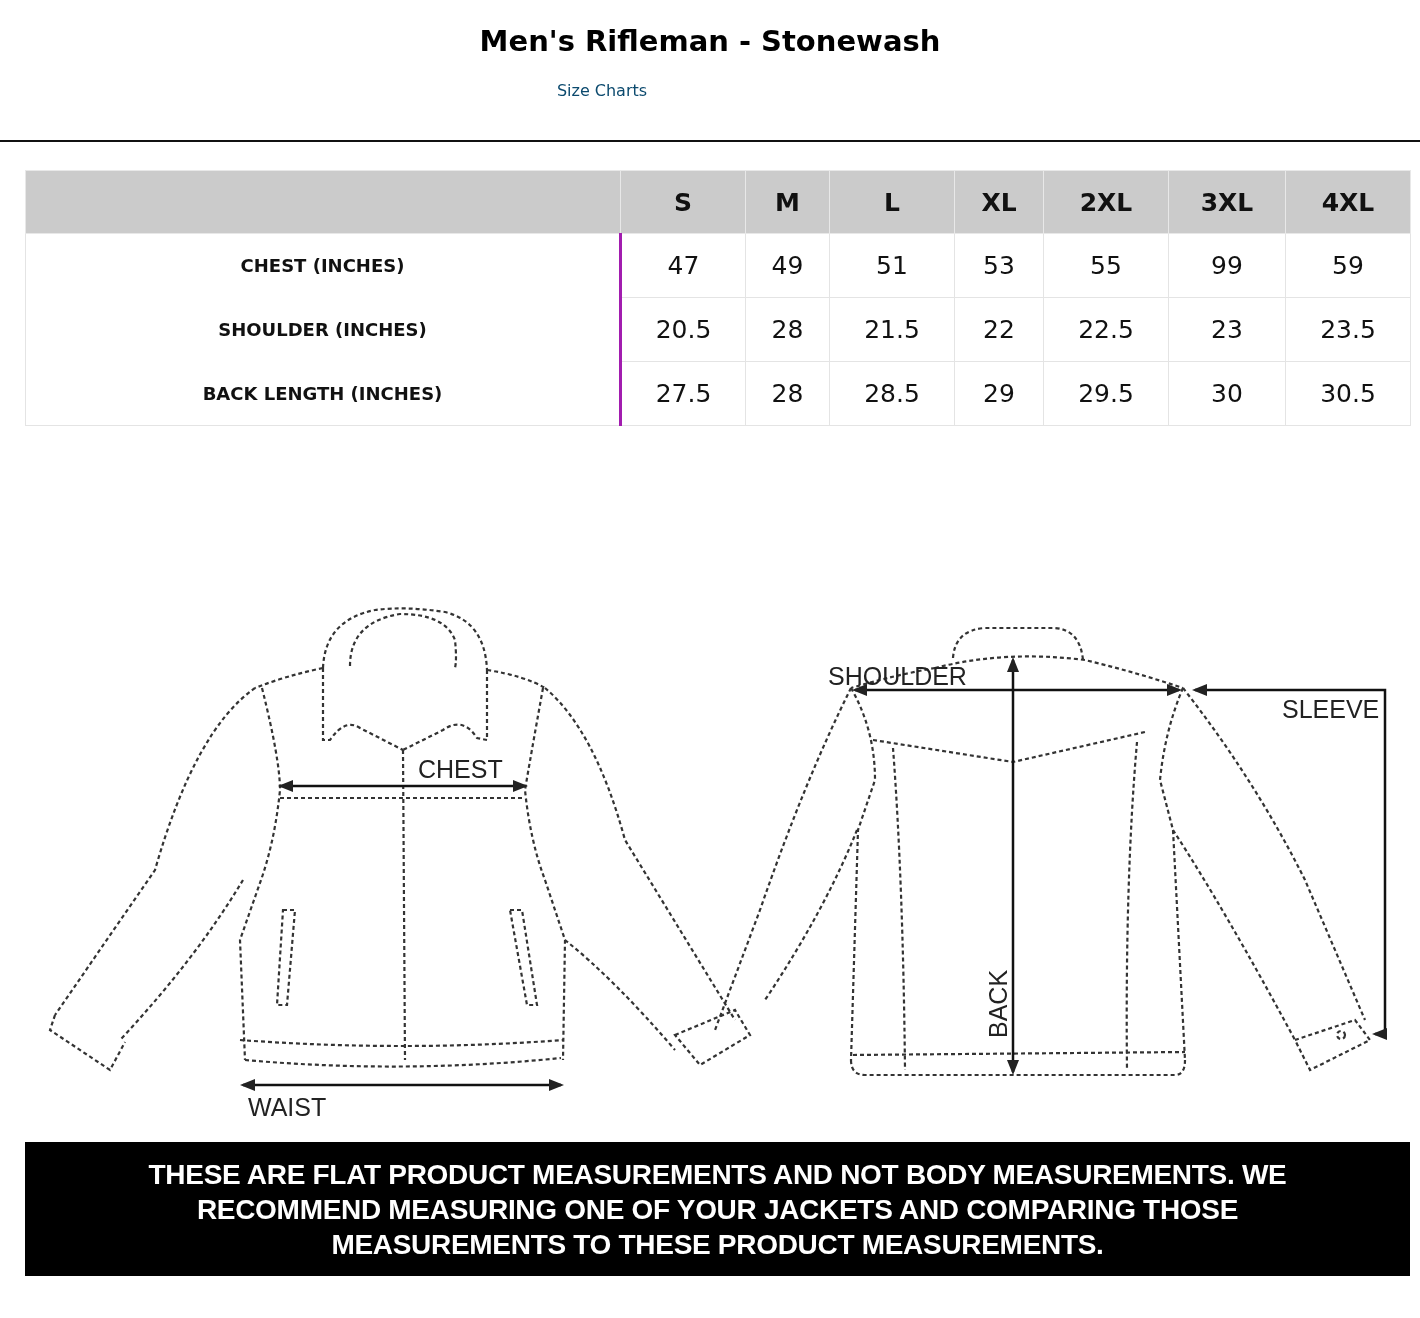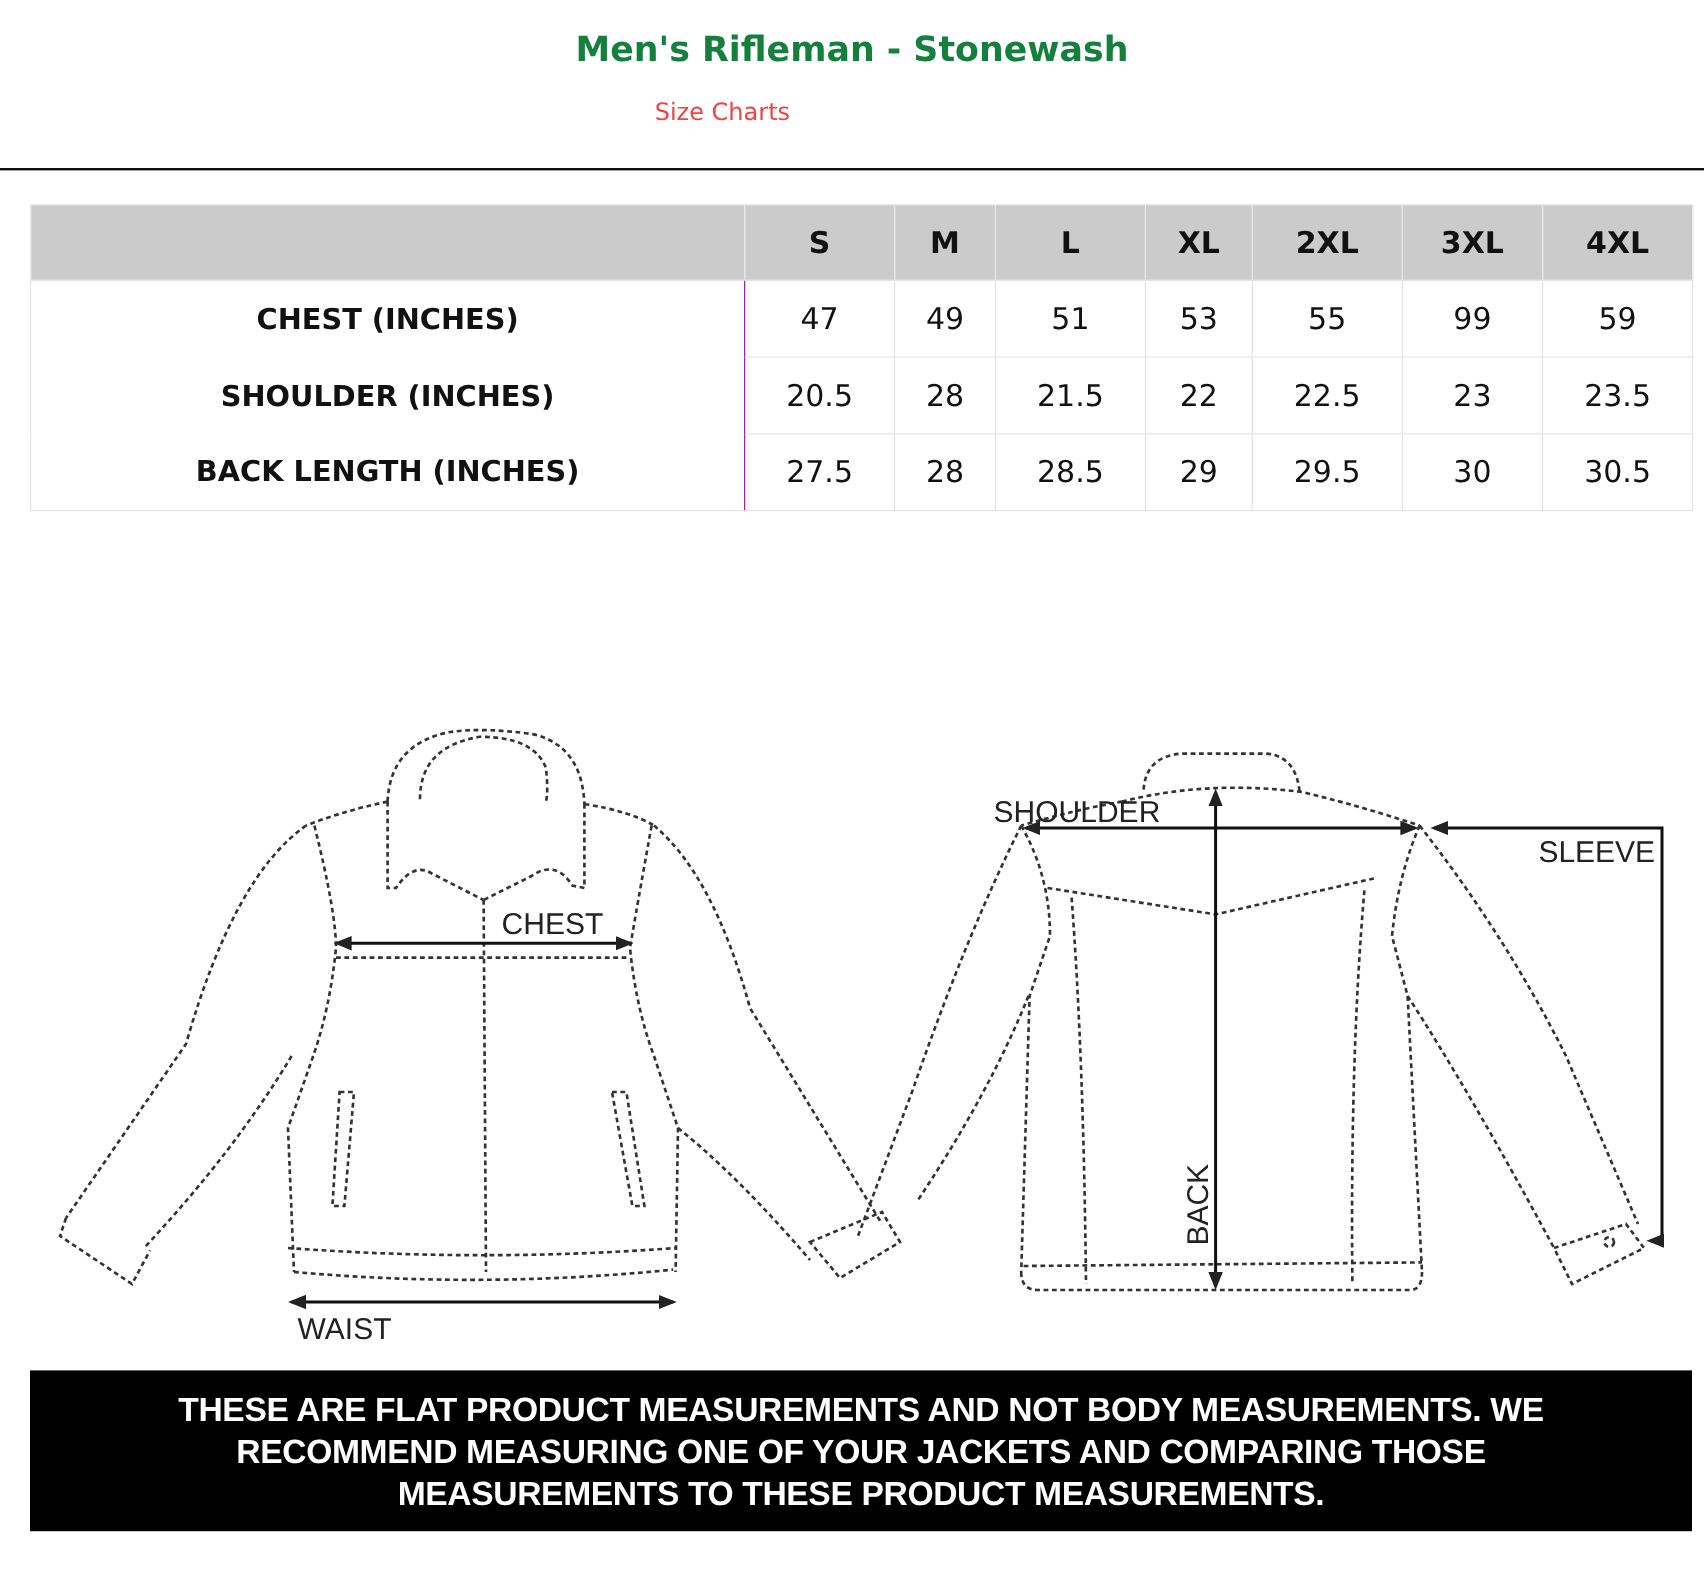--- a/index.html
+++ b/index.html
@@ -1,28 +1,28 @@
 <!DOCTYPE html>
 <html><head>
   <meta charset="utf-8">
   <style>
     * { box-sizing: border-box; margin: 0; padding: 0; }
     html, body { width: 1420px; height: 1318px; background: #ffffff; overflow: hidden; }
     body { position: relative; font-family: "DejaVu Sans", "Liberation Sans", sans-serif; color: #111; }
 
     .page-header { position: absolute; left: 0; top: 0; width: 1420px; height: 142px; text-align: center; }
-    .page-title { position: absolute; left: 0; width: 1420px; top: 24px; font-size: 29px; font-weight: bold; color: #15803d; letter-spacing: 0px; }
-    .page-subtitle { position: absolute; left: 0; width: 1204px; top: 81px; font-size: 20px; color: #ef4444; }
+    .page-title { position: absolute; left: 0; width: 1420px; top: 24px; font-size: 29px; font-weight: bold; color: #000000; letter-spacing: 0px; }
+    .page-subtitle { position: absolute; left: 0; width: 1204px; top: 81px; font-size: 16px; color: #0c4a6e; }
     .header-rule { position: absolute; left: 0; top: 140px; width: 1420px; height: 2px; background: #111; }
 
     .size-table { position: absolute; left: 25px; top: 170px; width: 1385px; border-collapse: collapse; table-layout: fixed; }
     .size-table th, .size-table td { border: 1px solid #e4e4e4; text-align: center; vertical-align: middle; }
     .size-table thead th { background: #cbcbcb; height: 63px; font-size: 25px; font-weight: bold; color: #111; border-color: #e8e8e8; }
     .size-table tbody td { height: 64px; font-size: 25px; color: #111; }
-    .size-table tbody td.row-label { font-weight: bold; font-size: 24px; border-right: 1px solid #a21caf; border-top: none; border-bottom: none; }
+    .size-table tbody td.row-label { font-weight: bold; font-size: 18px; border-right: 3px solid #a21caf; border-top: none; border-bottom: none; }
     .size-table tbody tr:last-child td { border-bottom: 1px solid #e4e4e4; }
     .size-table tbody tr:first-child td.row-label { border-top: none; }
 
     .diagram { position: absolute; left: 25px; top: 580px; width: 1385px; height: 550px; }
     .diagram svg { width: 100%; height: 100%; }
     .dlabel { font-family: "Liberation Sans", "DejaVu Sans", sans-serif; font-size: 25px; fill: #222; }
 
     .notice-banner { position: absolute; left: 25px; top: 1142px; width: 1385px; height: 134px; background: #000; color: #fff; display: flex; align-items: center; justify-content: center; text-align: center; padding: 0 80px; }
     .notice-text { font-family: "Liberation Sans", sans-serif; font-weight: bold; font-size: 28px; line-height: 35px; letter-spacing: -0.3px; }
   </style>

